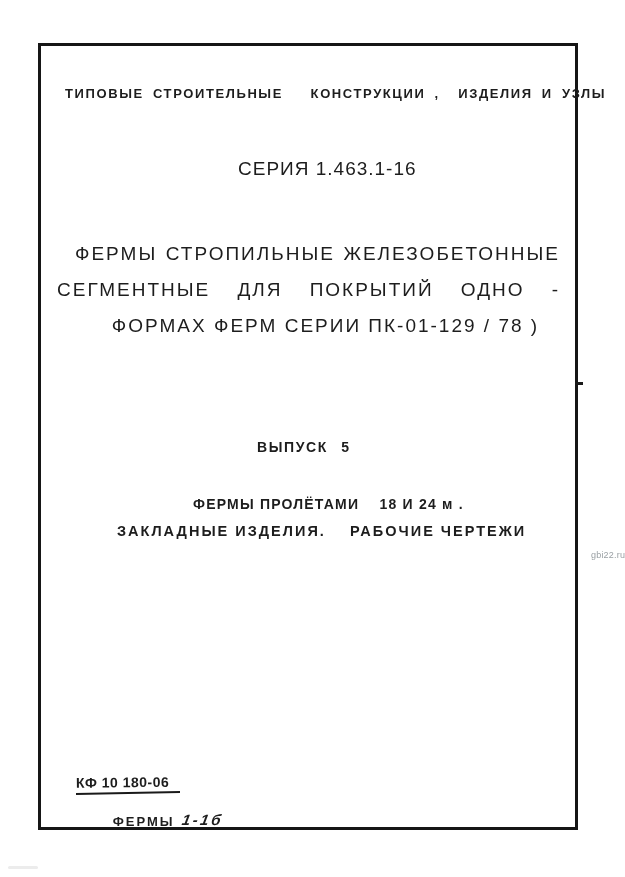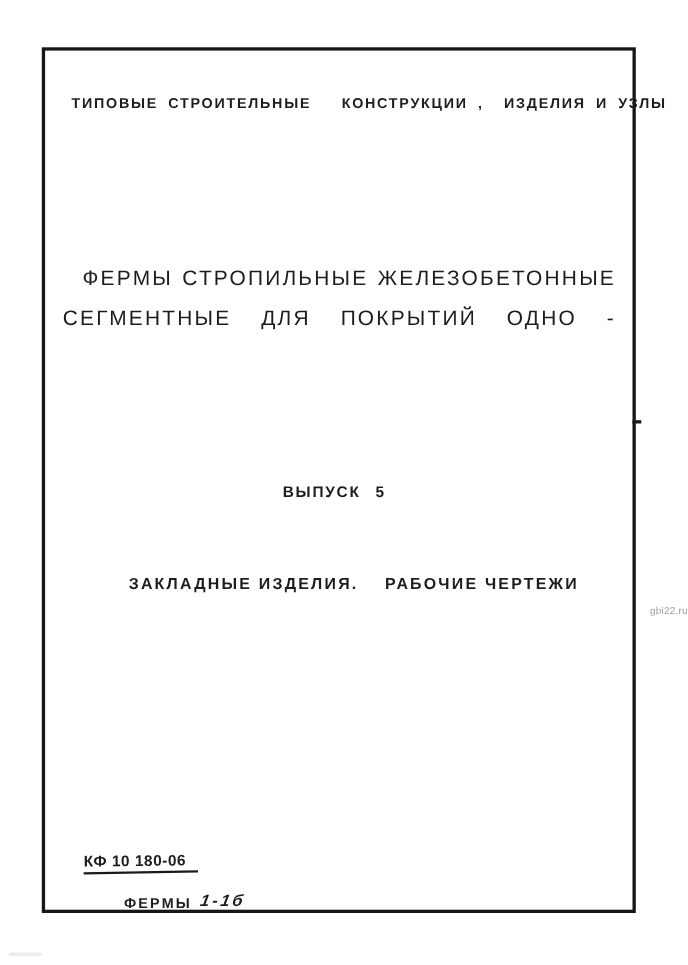--- a/index.html
+++ b/index.html
@@ -154,28 +154,31 @@
 </style>
 </head>
 <body>
 
 <div class="page">
 
   <div class="frame"></div>
 
   <div class="header-line">ТИПОВЫЕ СТРОИТЕЛЬНЫЕ   КОНСТРУКЦИИ ,  ИЗДЕЛИЯ И УЗЛЫ</div>
 
+  <div class="series-line">СЕРИЯ 1.463.1-16</div>
 
   <div class="title-block">
     <div class="title-line tl-first">ФЕРМЫ СТРОПИЛЬНЫЕ ЖЕЛЕЗОБЕТОННЫЕ</div>
     <div class="title-line">СЕГМЕНТНЫЕ ДЛЯ ПОКРЫТИЙ ОДНО -</div>
+    <div class="title-line tl-last">ФОРМАХ ФЕРМ СЕРИИ ПК-01-129 / 78 )</div>
   </div>
 
   <div class="issue-line">ВЫПУСК 5</div>
 
+  <div class="subtitle-1">ФЕРМЫ ПРОЛЁТАМИ    18 И 24 м .</div>
 
   <div class="subtitle-2">ЗАКЛАДНЫЕ ИЗДЕЛИЯ.    РАБОЧИЕ ЧЕРТЕЖИ</div>
 
   <div class="stamp">
     <div class="stamp-code">КФ 10 180-06</div>
     <div class="stamp-rule"></div>
     <div class="stamp-price">
       <span>ФЕРМЫ</span><span class="hand">1-1б</span>
     </div>
   </div>

